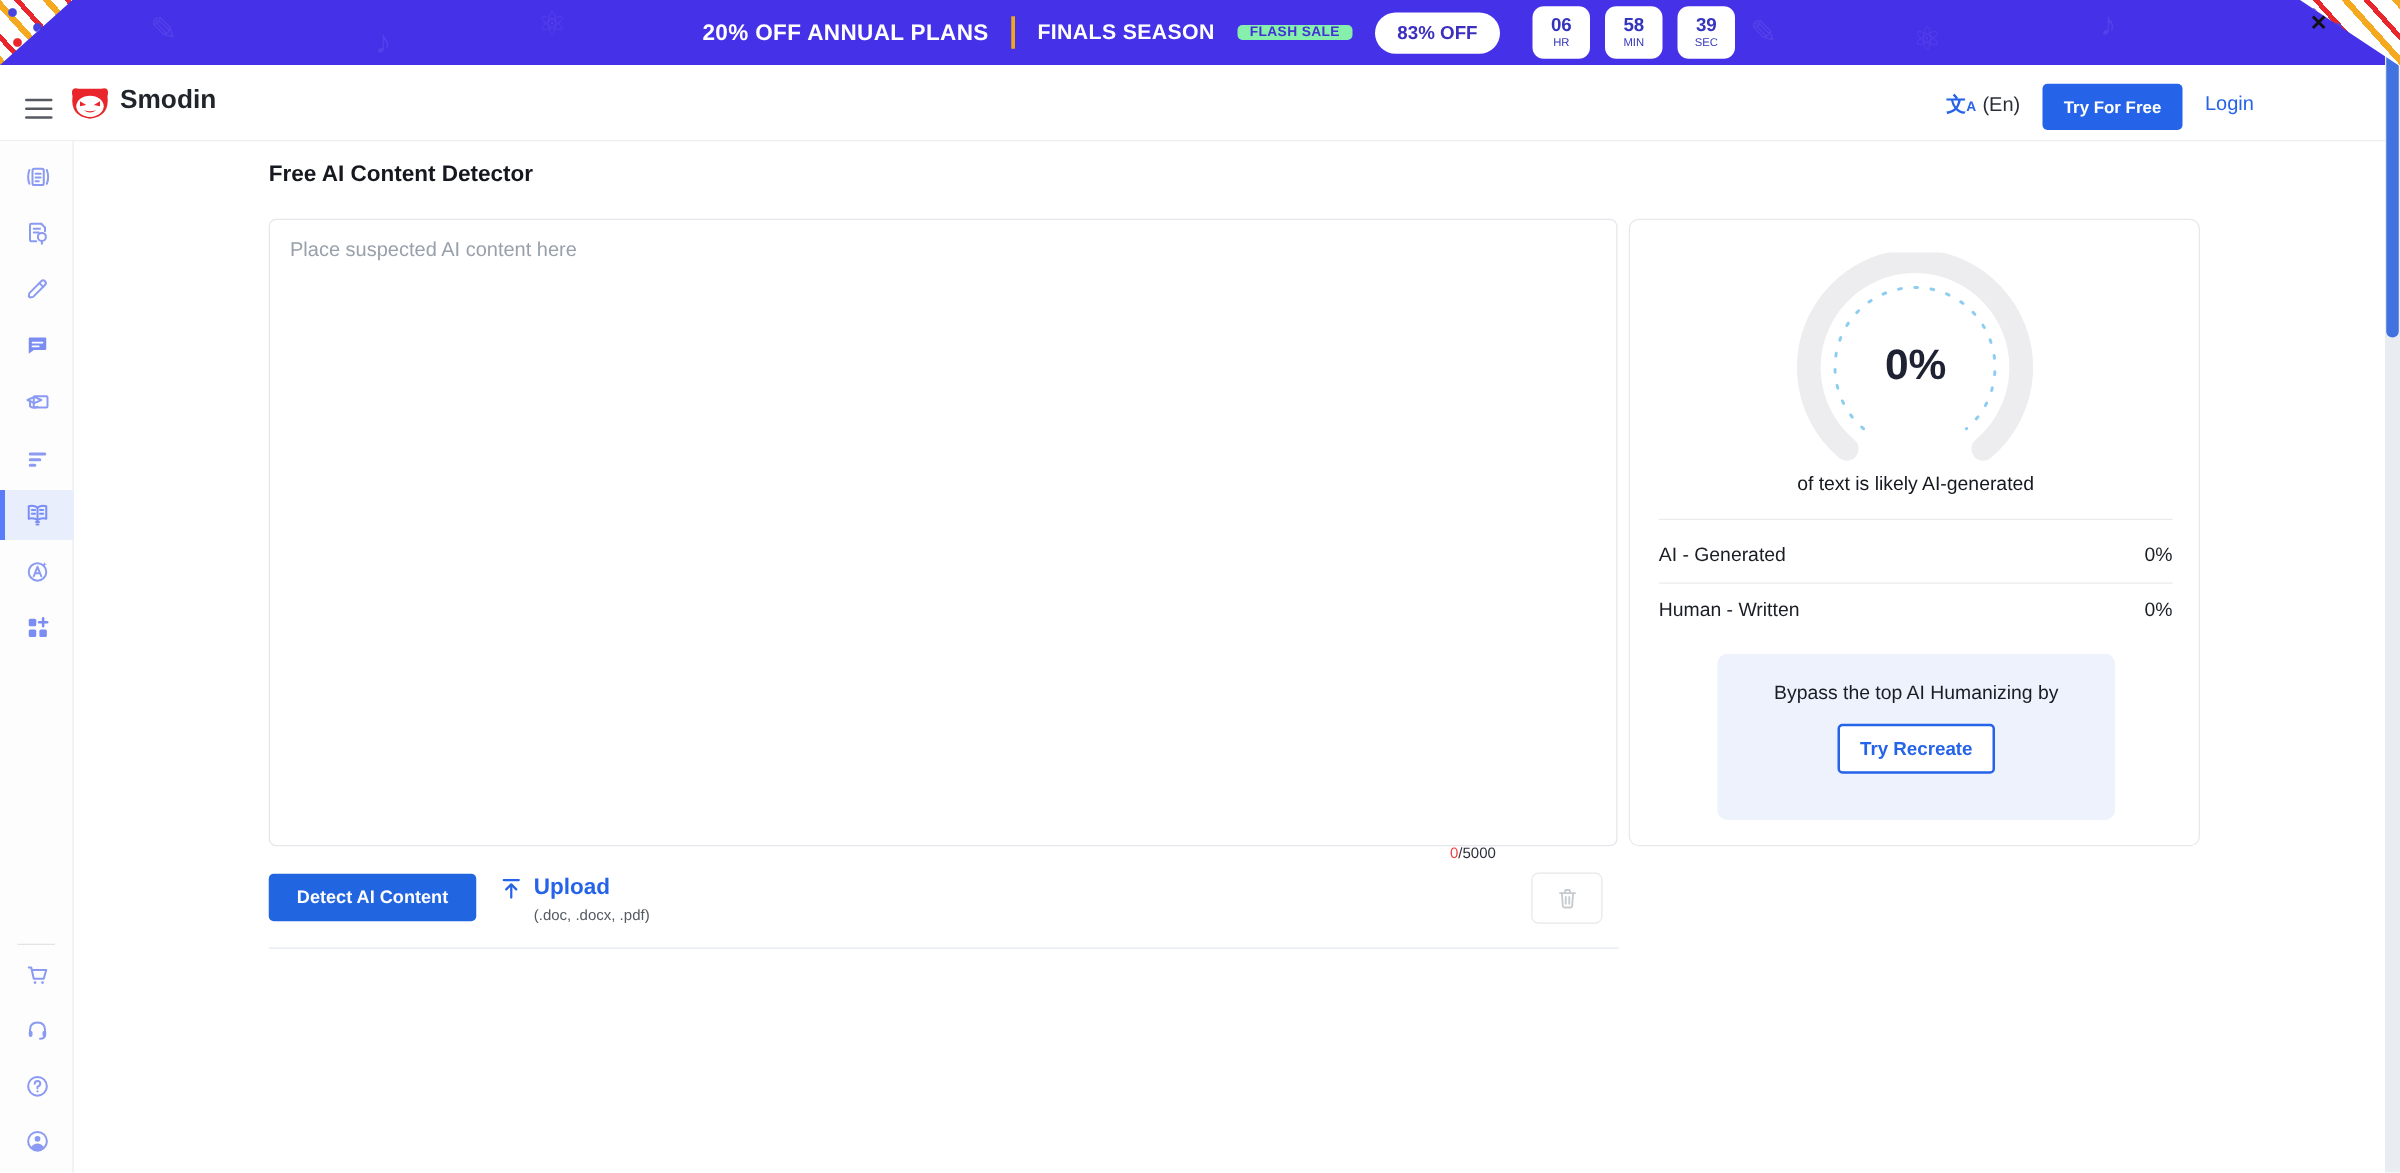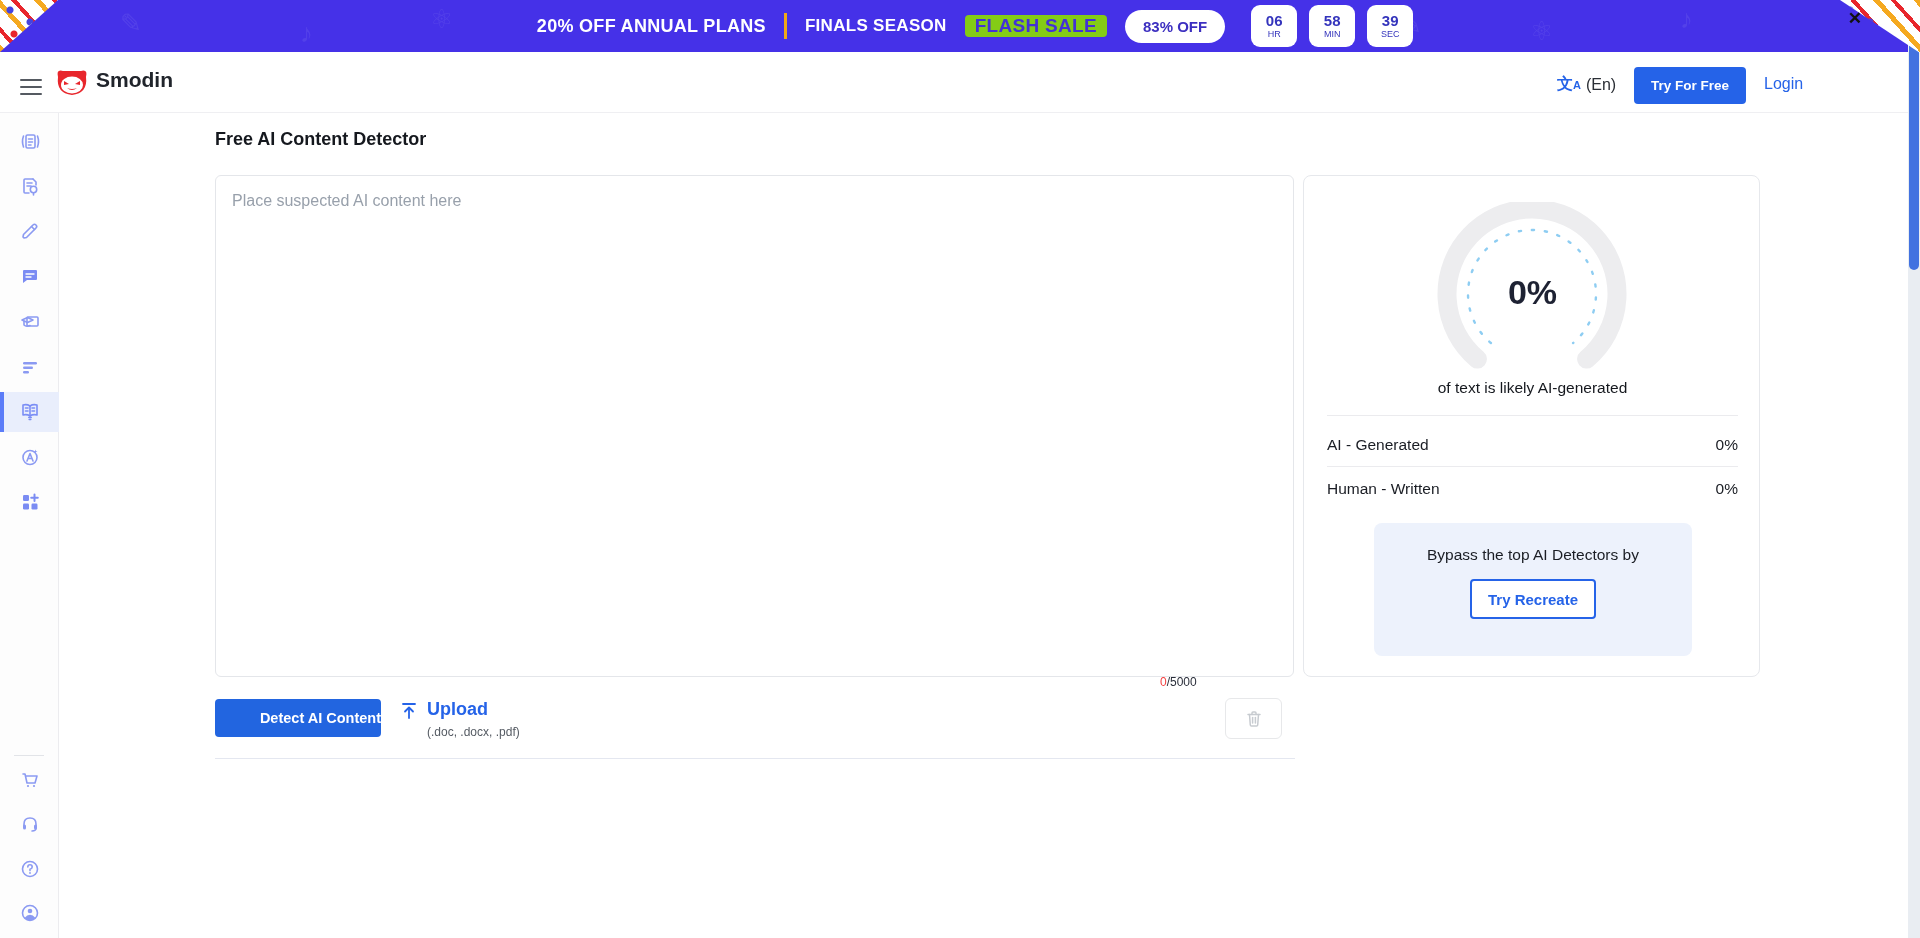--- a/index.html
+++ b/index.html
@@ -8,21 +8,21 @@
 
   
   .banner { position:absolute; left:0; top:0; width:1920px; height:52px;
     background:#4531e8; overflow:hidden; z-index:4; }
   .doodle { position:absolute; color:rgba(255,255,255,0.08); font-size:26px; }
   .banner-center { position:absolute; left:0; top:0; width:100%; height:52px;
     display:flex; align-items:center; justify-content:center; gap:18px; }
   .promo-main { color:#fff; font-weight:bold; font-size:18px; letter-spacing:.3px;margin-left:30px; }
   .promo-sep { width:3px; height:26px; background:#f0a818; }
   .promo-season { color:#fff; font-weight:bold; font-size:17px; letter-spacing:.3px; }
-  .flash-badge { background:#84cc16; color:#4331d6; font-weight:bold; font-size:19px;
+  .flash-badge { background:#86efac; color:#4331d6; font-weight:bold; font-size:11px;
     padding:0 10px; border-radius:4px; letter-spacing:.3px; }
   .discount-pill { background:#fff; color:#3c2fc0; font-weight:bold; font-size:15px;
     padding:8px 18px; border-radius:999px; }
   .timer { display:flex; gap:12px; margin-left:8px; }
   .timer-box { background:#fff; border-radius:9px; width:46px; height:42px;
     display:flex; flex-direction:column; align-items:center; justify-content:center; }
   .timer-value { color:#3434bc; font-weight:bold; font-size:15px; line-height:15px; }
   .timer-unit { color:#3434bc; font-size:9px; margin-top:1px; }
   .banner-close { position:absolute; right:58px; top:8px; color:#111;
     font-size:17px; font-weight:bold; cursor:pointer; z-index:8; }
@@ -72,21 +72,21 @@
   
   .page-title { position:absolute; left:215px; top:129px; font-size:18px; font-weight:bold;
     color:#15181e; }
   .editor { position:absolute; left:215px; top:175px; width:1079px; height:502px;
     border:1px solid #e4e6ea; border-radius:6px; resize:none; padding:16px;
     font-family:inherit; font-size:16px; color:#2a2e35; outline:none; }
   .editor::placeholder { color:#98a0ab; }
 
   .detect-btn { position:absolute; left:215px; top:699px; width:166px; height:38px;
     background:#2265e0; color:#fff; border:none; border-radius:4px; font-weight:bold;
-    font-size:14.5px; cursor:pointer; font-family:inherit;text-align:right; }
+    font-size:14.5px; cursor:pointer; font-family:inherit; }
   .upload-wrap { position:absolute; left:399px; top:699px; display:flex; gap:8px; cursor:pointer; }
   .upload-text { display:flex; flex-direction:column; }
   .upload-label { color:#2563e8; font-weight:bold; font-size:18px; line-height:20px; }
   .upload-formats { color:#555b63; font-size:12px; margin-top:6px; }
   .char-counter { position:absolute; left:1160px; top:675px; font-size:12px; }
   .char-count { color:#f43f3f; }
   .char-limit { color:#2a2e3a; }
   .trash-btn { position:absolute; left:1225px; top:698px; width:57px; height:41px;
     background:#fff; border:1px solid #e7e8ea; border-radius:6px; cursor:pointer;
     display:flex; align-items:center; justify-content:center; }
@@ -334,20 +334,20 @@
     <span>AI - Generated</span>
     <span>0%</span>
   </div>
   <div class="card-divider" style="top:290px;"></div>
   <div class="stat-row" style="top:304px;">
     <span>Human - Written</span>
     <span>0%</span>
   </div>
 
   <div class="bypass-box">
-    <div class="bypass-line">Bypass the top AI Detectors by</div>
+    <div class="bypass-line">Bypass the top AI Humanizing by</div>
     <button class="recreate-btn">Try Recreate</button>
   </div>
 </div>
 
 <div class="scrollbar">
   <div class="scroll-thumb"></div>
 </div>
 
 </body></html>

